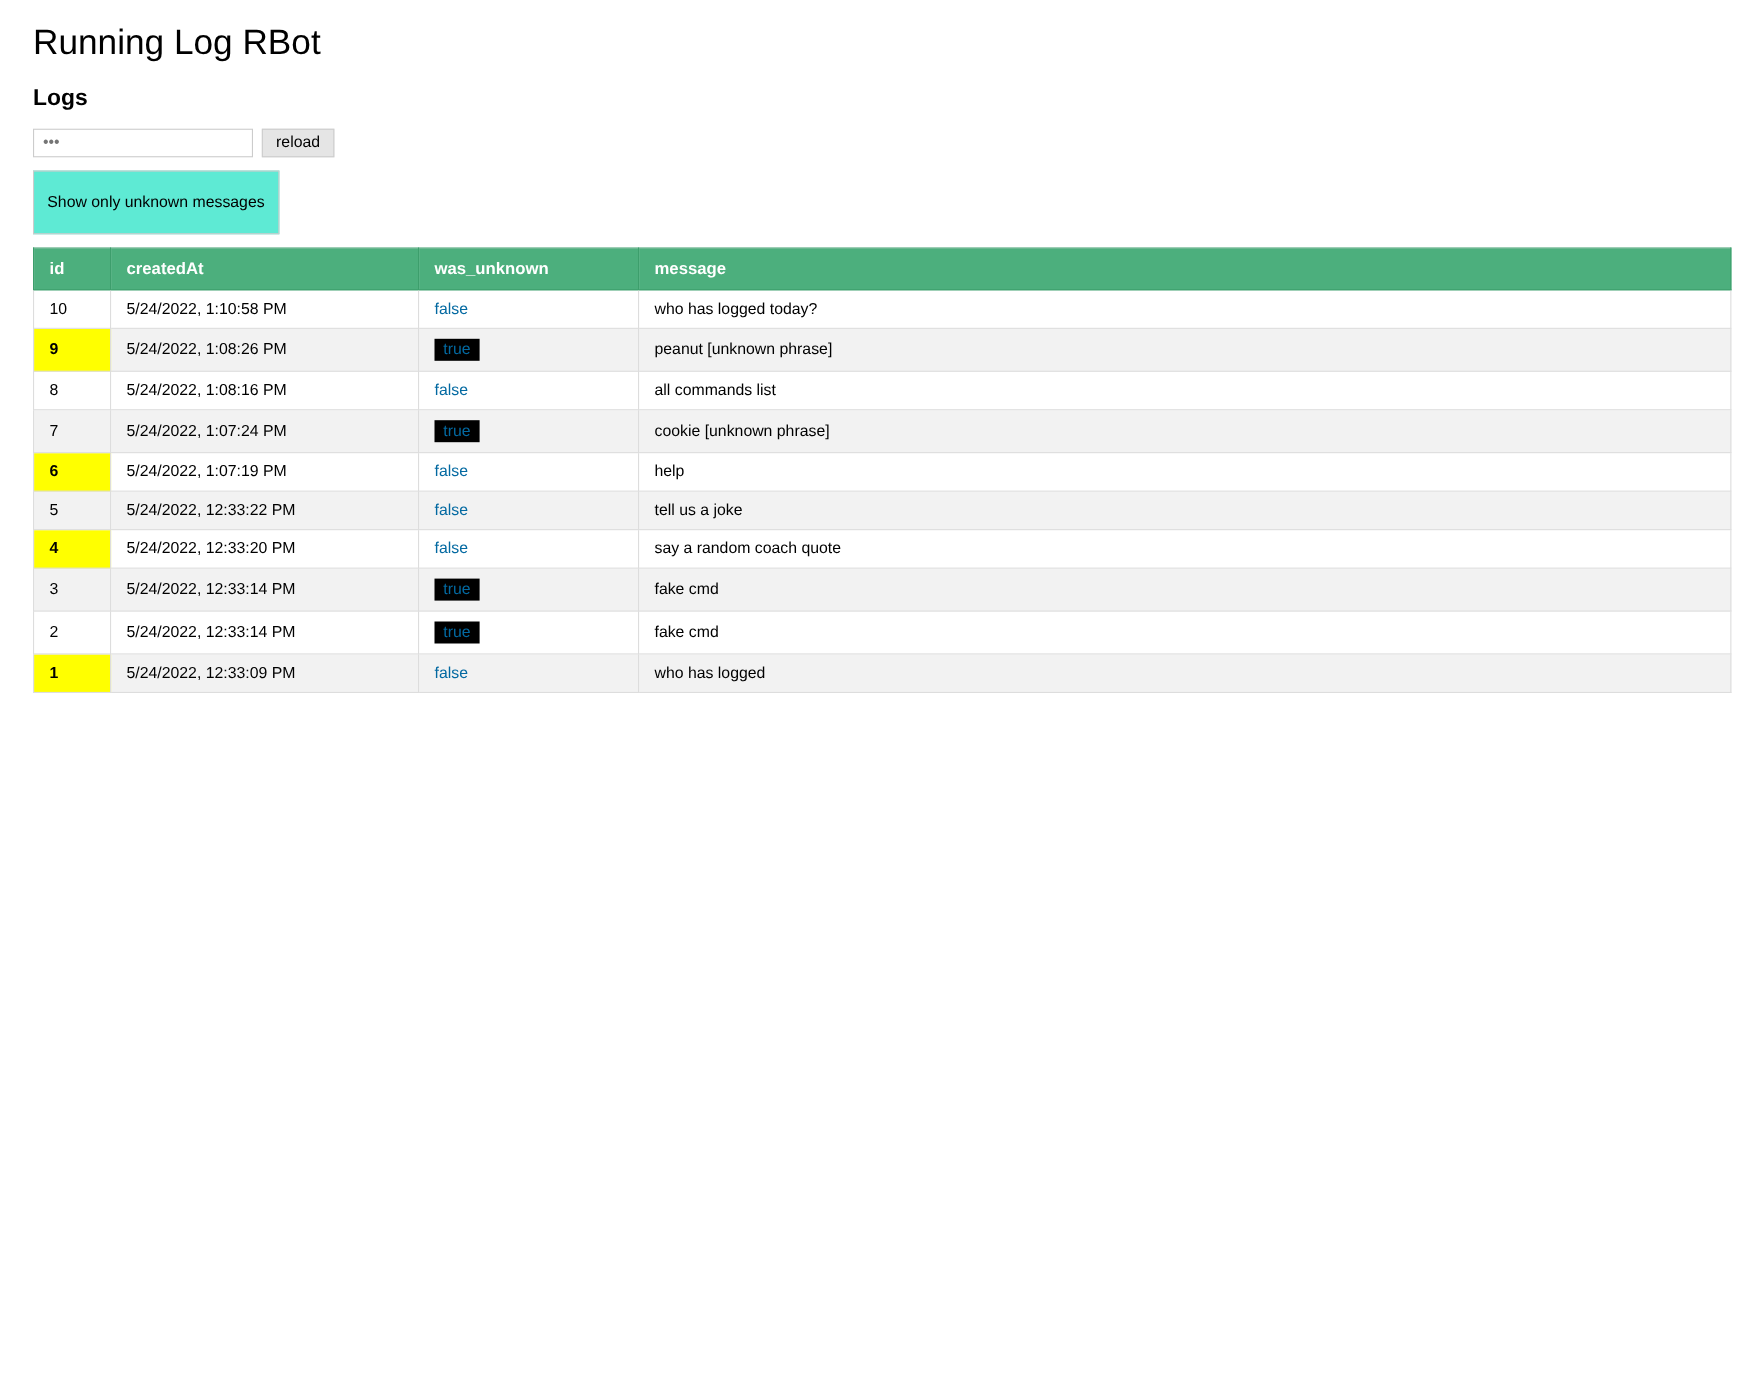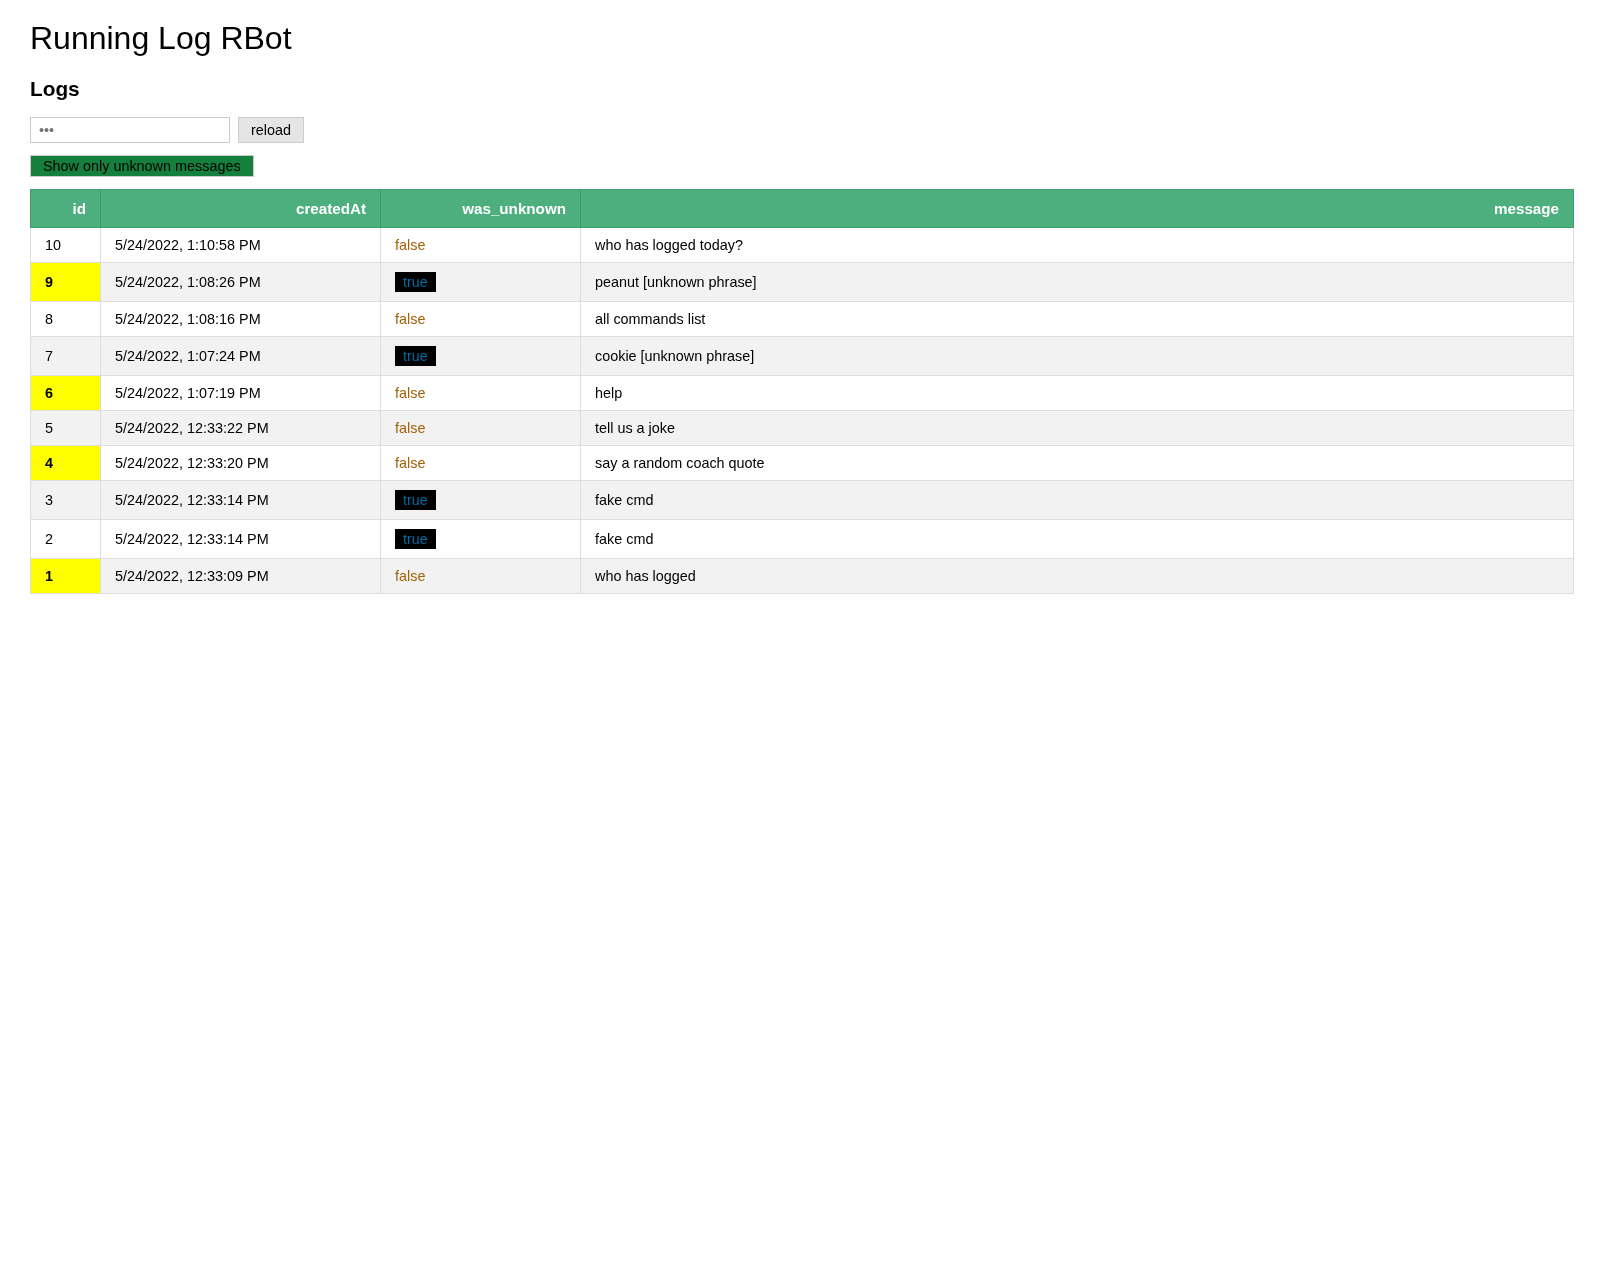--- a/index.html
+++ b/index.html
@@ -33,38 +33,38 @@
     }
     .reload-button {
       border: 1px solid #ccc;
       background: #e5e5e5;
       padding: 4px 12px;
       font-size: 0.9rem;
       cursor: pointer;
     }
     .filter-button {
       border: 1px solid #ccc;
-      background: #15803d;
-      padding: 2px 12px;
+      background: #5eead4;
+      padding: 20px 12px;
       font-size: 0.9rem;
       cursor: pointer;
       margin-bottom: 12px;
     }
     table {
       width: 100%;
       border-collapse: collapse;
       border: 1px solid #ccc;
     }
     thead tr {
       background-color: #4caf7d;
       color: #fff;
     }
     thead th {
       padding: 10px 14px;
-      text-align: right;
+      text-align: left;
       font-weight: bold;
       font-size: 0.95rem;
       border: 1px solid #3d9e6c;
     }
     tbody tr {
       border-bottom: 1px solid #ddd;
     }
     tbody tr:nth-child(even) {
       background-color: #f2f2f2;
     }
@@ -75,21 +75,21 @@
       padding: 9px 14px;
       font-size: 0.9rem;
       border: 1px solid #ddd;
     }
     .id-yellow {
       background-color: #ffff00 !important;
       font-weight: bold;
       color: #000;
     }
     .val-false {
-      color: #a16207;
+      color: #0369a1;
     }
     .val-true {
       color: #0369a1;
       background-color: #000;
       padding: 2px 8px;
       display: inline-block;
     }
     .col-id { width: 70px; }
     .col-created { width: 280px; }
     .col-unknown { width: 200px; }

